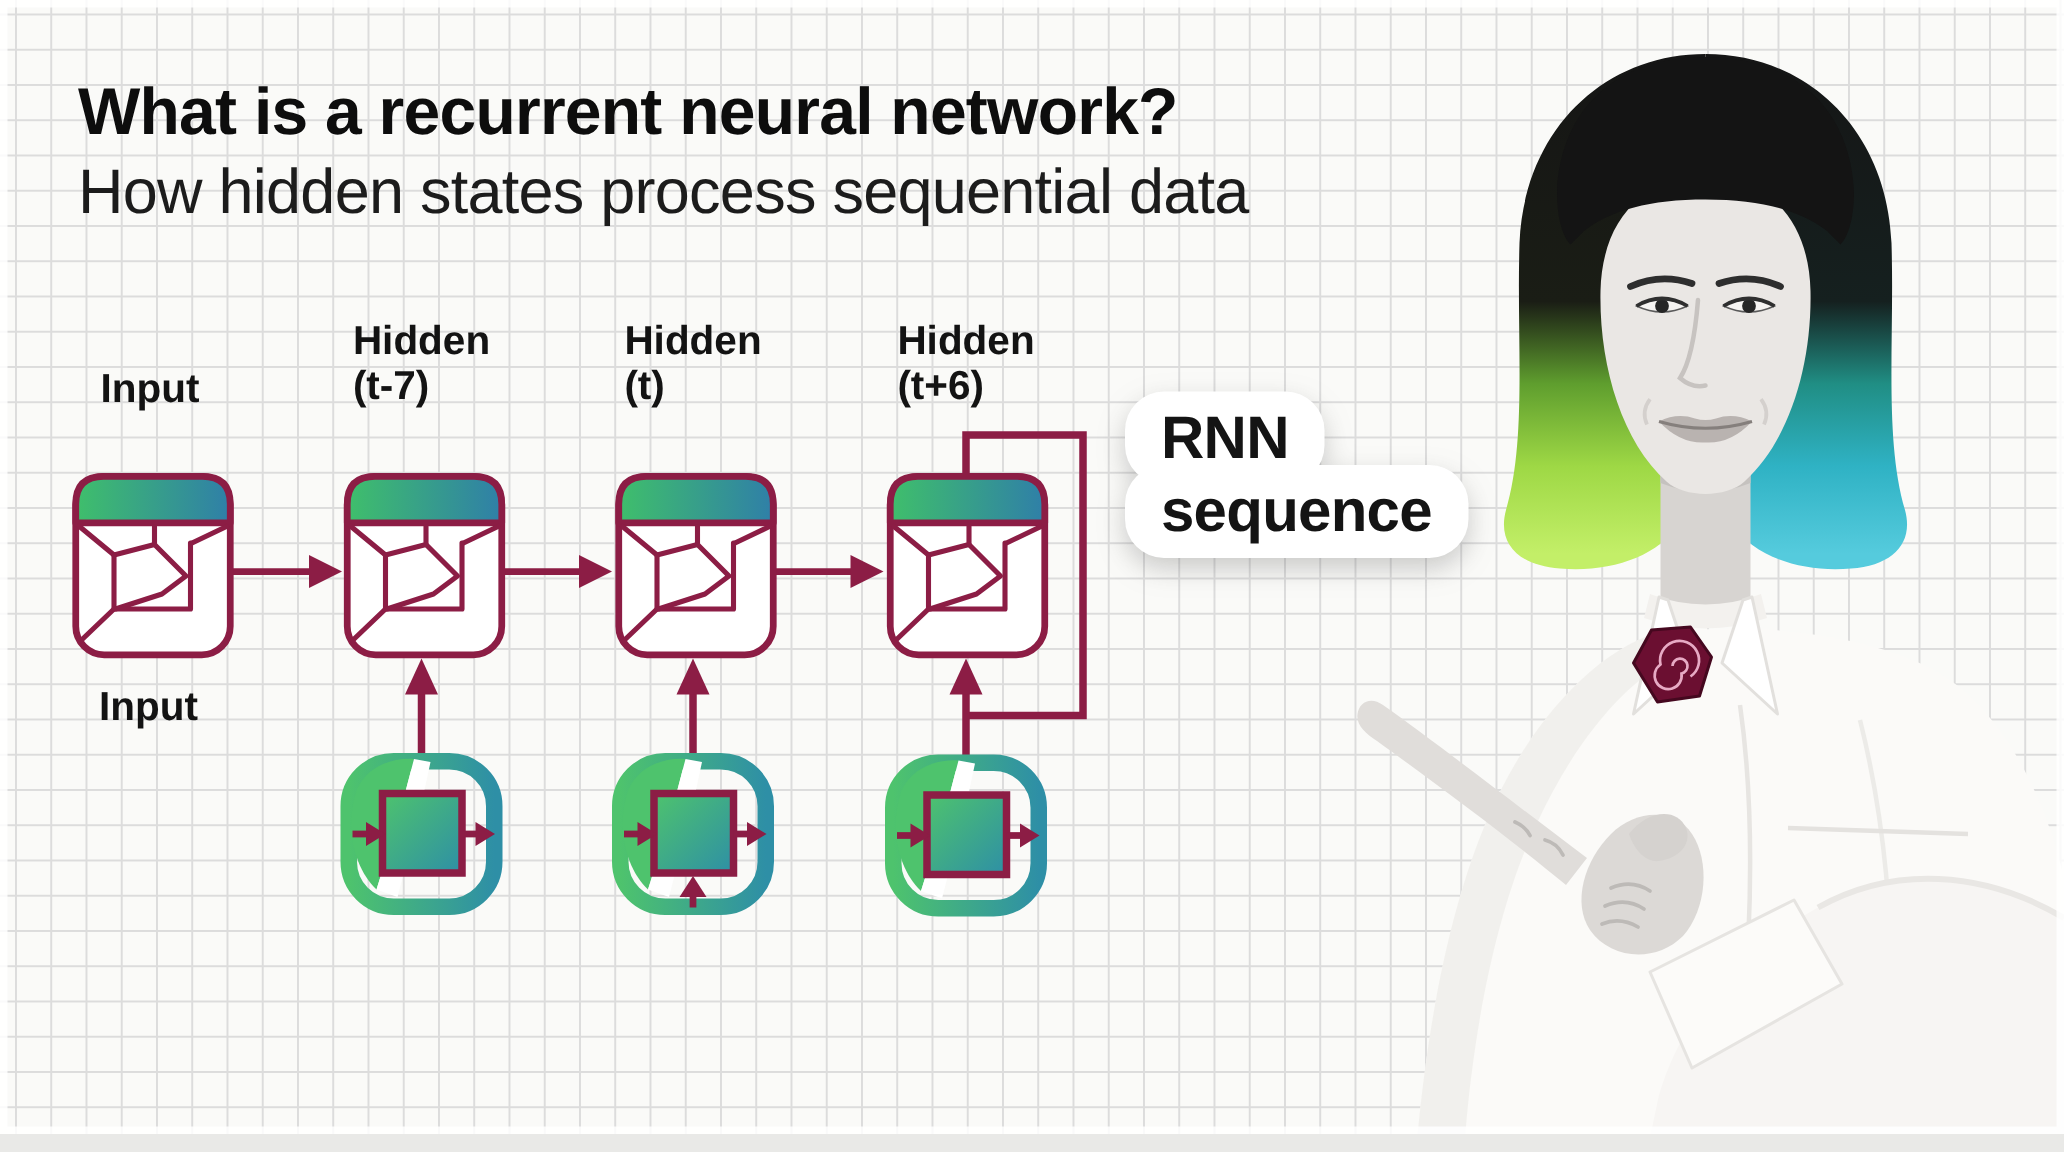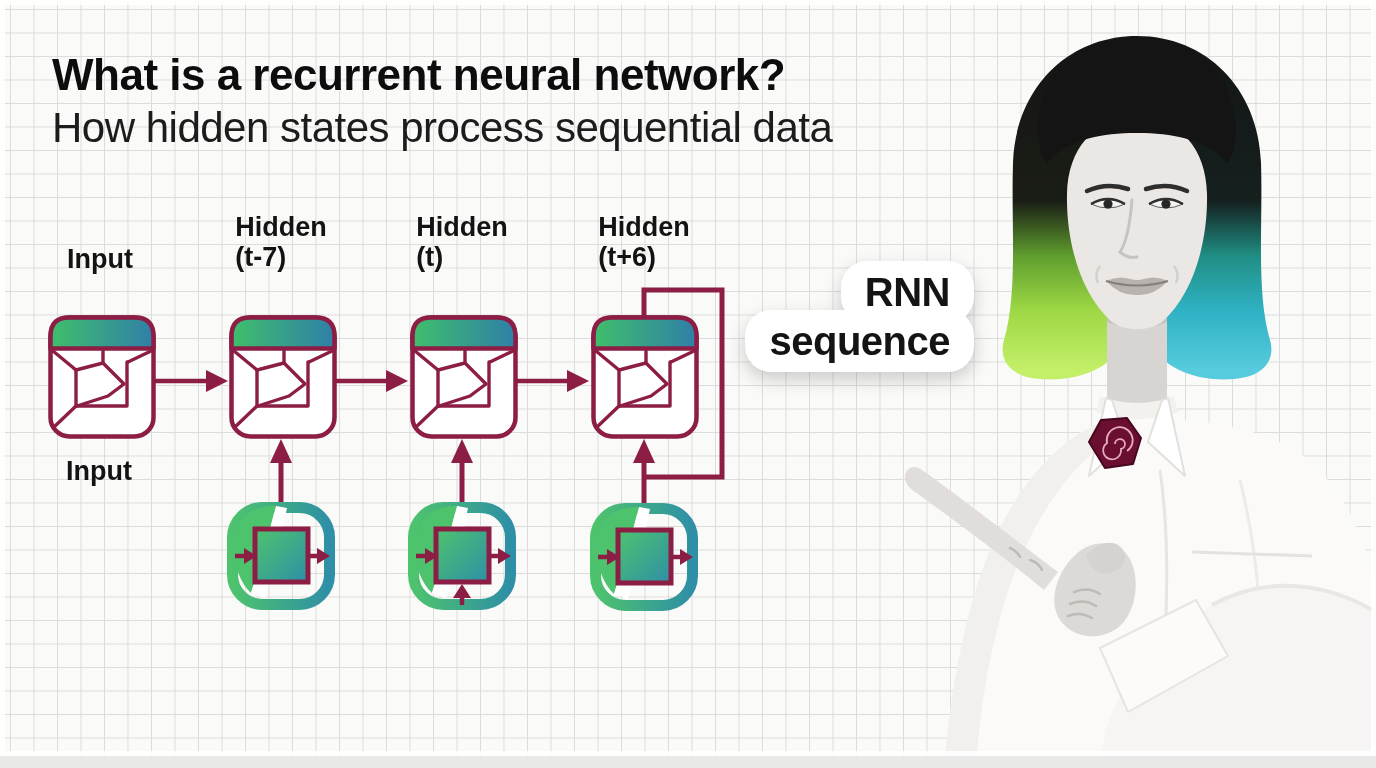--- a/index.html
+++ b/index.html
@@ -36,21 +36,21 @@
   .lbl-input-top{left:100px;top:244px;}
   .lbl-hidden-1{left:281px;top:212px;}
   .lbl-hidden-2{left:462px;top:212px;}
   .lbl-hidden-3{left:644px;top:212px;}
   .lbl-input-bottom{left:99px;top:456px;}
   
   .diagram{position:absolute;left:0;top:0;}
   
   .sticker{
     position:absolute;left:750px;top:261px;width:224px;
-    display:flex;flex-direction:column;align-items:flex-end;
+    display:flex;flex-direction:column;align-items:flex-start;
     filter:drop-shadow(0 7px 9px rgba(90,90,90,.30));
   }
   .sticker .blob{
     background:#ffffff;border-radius:26px;height:62px;padding:0 24px;
     display:flex;align-items:center;justify-content:center;
     font-size:40px;font-weight:700;color:#141414;letter-spacing:-0.5px;
     white-space:nowrap;
   }
   .sticker .blob + .blob{margin-top:-13px;}
   

